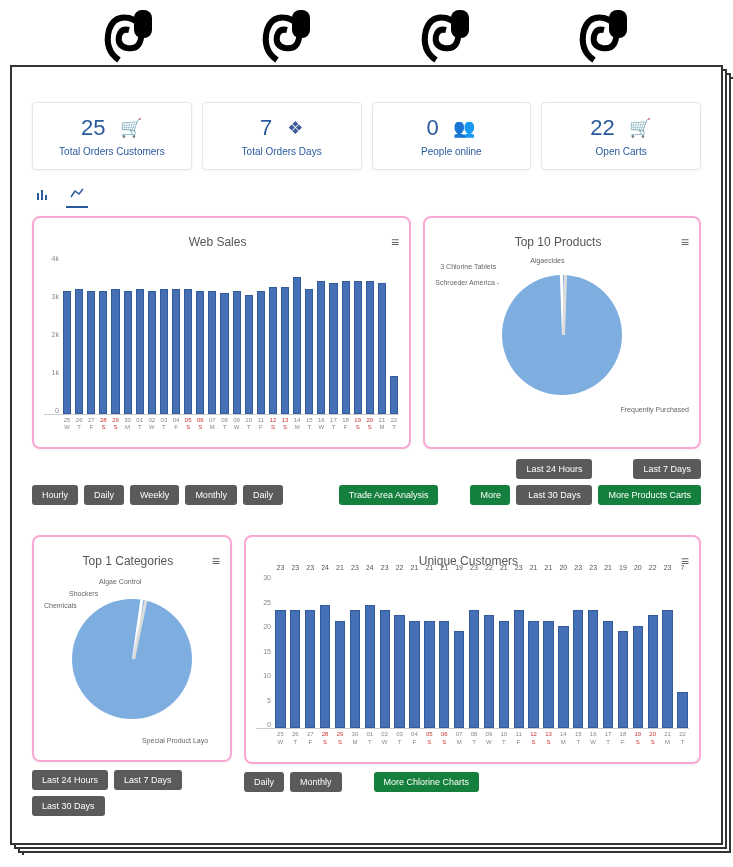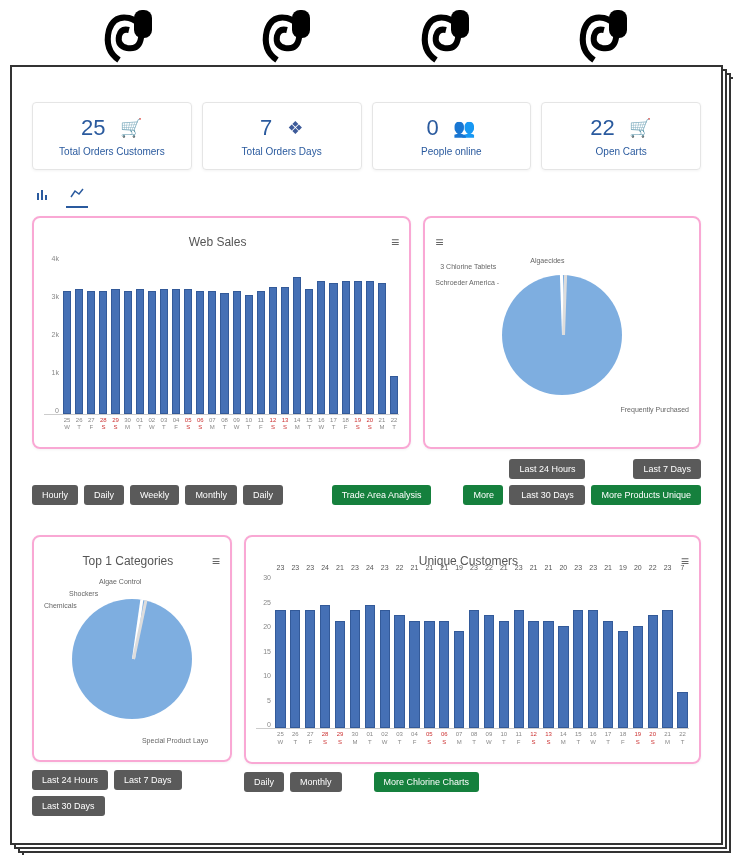--- a/index.html
+++ b/index.html
@@ -243,20 +243,21 @@
               <div class="x-label">18<br>F</div>
               <div class="x-label red">19<br>S</div>
               <div class="x-label red">20<br>S</div>
               <div class="x-label">21<br>M</div>
               <div class="x-label">22<br>T</div>
             </div>
     </div>
   </div>
   <div class="chart-card" style="flex:1">
     <div class="chart-header">
+            <span class="chart-title">Top 10 Products</span>
             <span class="chart-menu">≡</span>
           </div>
     <div class="pie-wrap">
       <div class="pie">
         <div class="pie-slice" style="transform:rotate(-2deg)"></div>
         <div class="pie-slice" style="transform:rotate(2deg);background:#ddd"></div>
       </div>
       <div class="pie-label" style="top:8px;left:5px">3 Chlorine Tablets</div>
       <div class="pie-label" style="top:2px;left:95px">Algaecides</div>
       <div class="pie-label" style="top:24px;left:0px">Schroeder America -</div>
@@ -274,21 +275,21 @@
   <div class="spacer"></div>
   <button class="btn btn-blue">Trade Area Analysis</button>
   <div style="width:20px"></div>
   <button class="btn btn-blue" style="width:40px;overflow:hidden">More</button>
   <div style="display:flex;flex-direction:column;gap:6px">
     <button class="btn btn-gray">Last 24 Hours</button>
     <button class="btn btn-gray">Last 30 Days</button>
   </div>
   <div style="display:flex;flex-direction:column;gap:6px;align-items:flex-end">
     <button class="btn btn-gray">Last 7 Days</button>
-    <button class="btn btn-blue">More Products Unique</button>
+    <button class="btn btn-blue">More Products Carts</button>
   </div>
 </div>
 
 <div class="row2">
   <div class="col-left">
     <div class="chart-card">
       <div class="chart-header">
               <span class="chart-title">Top 1 Categories</span>
               <span class="chart-menu">≡</span>
             </div>

